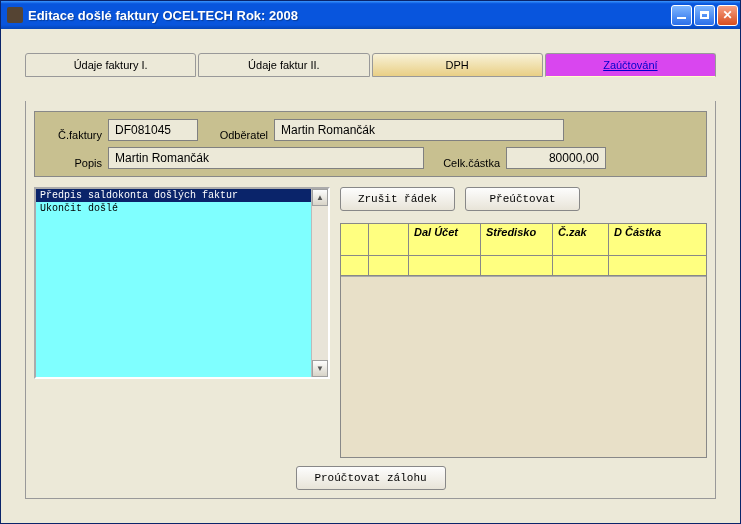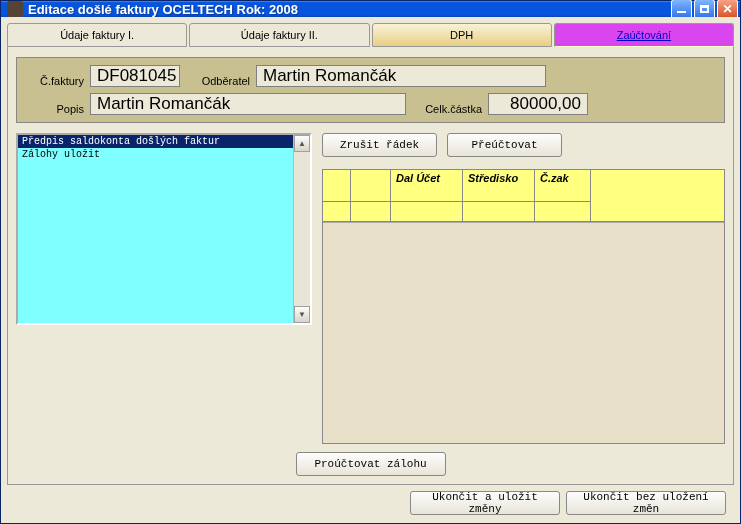--- a/index.html
+++ b/index.html
@@ -12,21 +12,21 @@
   }
   .window {
     width: 741px;
     height: 524px;
     background: #ece9d8;
     border: 1px solid #0a246a;
     display: flex;
     flex-direction: column;
   }
   .titlebar {
-    height: 16px;
+    height: 28px;
     background: linear-gradient(to bottom, #3a95ff 0%, #0855dd 10%, #0855dd 85%, #0546b8 100%);
     display: flex;
     align-items: center;
     padding: 0 2px 0 6px;
     color: #fff;
   }
   .titlebar-icon {
     width: 16px;
     height: 16px;
     background: #554433;
@@ -54,24 +54,25 @@
     color: #fff;
     font-size: 12px;
   }
   .tb-min, .tb-max { background: linear-gradient(to bottom,#7eb6ff,#2a6fea); }
   .tb-close { background: linear-gradient(to bottom,#f8a083,#d64d1f); }
   .tb-min span { border-bottom: 2px solid #fff; width: 9px; height: 0; display: block; margin-top: 6px;}
   .tb-max span { border: 2px solid #fff; width: 9px; height: 8px; display:block; border-top-width:3px;}
   
   .client {
     flex: 1;
-    padding: 6px;
-    display: flex;
-    flex-direction: column;
-    background: #ece9d8;
+    padding: 24px;
+    display: flex;
+    flex-direction: column;
+    background: #ece9d8;
+    gap: 24px;
   }
   .tabs-row {
     display: flex;
     gap: 2px;
   }
   .tab {
     flex: 1;
     height: 24px;
     border: 1px solid #999;
     display: flex;
@@ -113,21 +114,21 @@
     font-size: 11px;
     color: #000;
   }
   .ifield {
     background: #ece9d8;
     border: 1px solid #808080;
     height: 22px;
     padding: 0 6px;
     display: flex;
     align-items: center;
-    font-size: 17px;
+    font-size: 12px;
   }
   .ifield-right { justify-content: flex-end; }
   
   .mid-area {
     display: flex;
     gap: 10px;
     flex: 1;
   }
   .listbox-wrap {
     width: 296px;
@@ -251,21 +252,21 @@
     </div>
   </div>
 
   <div class="client">
 
     <div class="tabs-row">
       <div class="tab tab-inactive">
           <span>Údaje faktury I.</span>
         </div>
       <div class="tab tab-inactive">
-          <span>Údaje faktury II.</span>
+          <span>Údaje faktur II.</span>
         </div>
       <div class="tab tab-dph">
           <span>DPH</span>
         </div>
       <div class="tab tab-active">
           <span>Zaúčtování</span>
         </div>
     </div>
 
     <div class="panel">
@@ -290,59 +291,56 @@
           <div class="ifield ifield-right" style="width:100px">
               <span>80000,00</span>
             </div>
         </div>
       </div>
 
       <div class="mid-area">
 
         <div class="listbox-wrap">
           <div class="lb-item lb-selected">Předpis saldokonta došlých faktur</div>
-          <div class="lb-item lb-normal">Zálohy uložit</div>
+          <div class="lb-item lb-normal">Ukončit došlé</div>
           <div class="lb-scroll">
             <div class="lb-arrow">▲</div>
             <div class="lb-arrow">▼</div>
           </div>
         </div>
 
         <div class="right-side">
           <div class="btn-row">
             <button class="winbtn" style="width:115px">Zrušit řádek</button>
             <button class="winbtn" style="width:115px">Přeúčtovat</button>
           </div>
 
           <div class="grid">
             <div class="grid-header">
               <div class="gh-cell" style="width:28px"></div>
               <div class="gh-cell" style="width:40px"></div>
               <div class="gh-cell" style="width:72px">Dal Účet</div>
               <div class="gh-cell" style="width:72px">Středisko</div>
               <div class="gh-cell" style="width:56px">Č.zak</div>
+              <div class="gh-cell" style="flex:1;border-right:none">D Částka</div>
             </div>
             <div class="grid-body-row">
               <div class="gb-cell" style="width:28px"></div>
               <div class="gb-cell" style="width:40px"></div>
               <div class="gb-cell" style="width:72px"></div>
               <div class="gb-cell" style="width:72px"></div>
               <div class="gb-cell" style="width:56px"></div>
               <div class="gb-cell" style="flex:1;border-right:none"></div>
             </div>
             <div class="grid-rest"></div>
           </div>
         </div>
       </div>
 
       <div class="lower-btn-row">
         <button class="winbtn" style="width:150px">Proúčtovat zálohu</button>
       </div>
 
     </div>
 
-    <div class="footer-btns">
-      <button class="winbtn" style="width:150px">Ukončit a uložit změny</button>
-      <button class="winbtn" style="width:160px">Ukončit bez uložení změn</button>
-    </div>
 
   </div>
 </div>
 
 </body></html>

